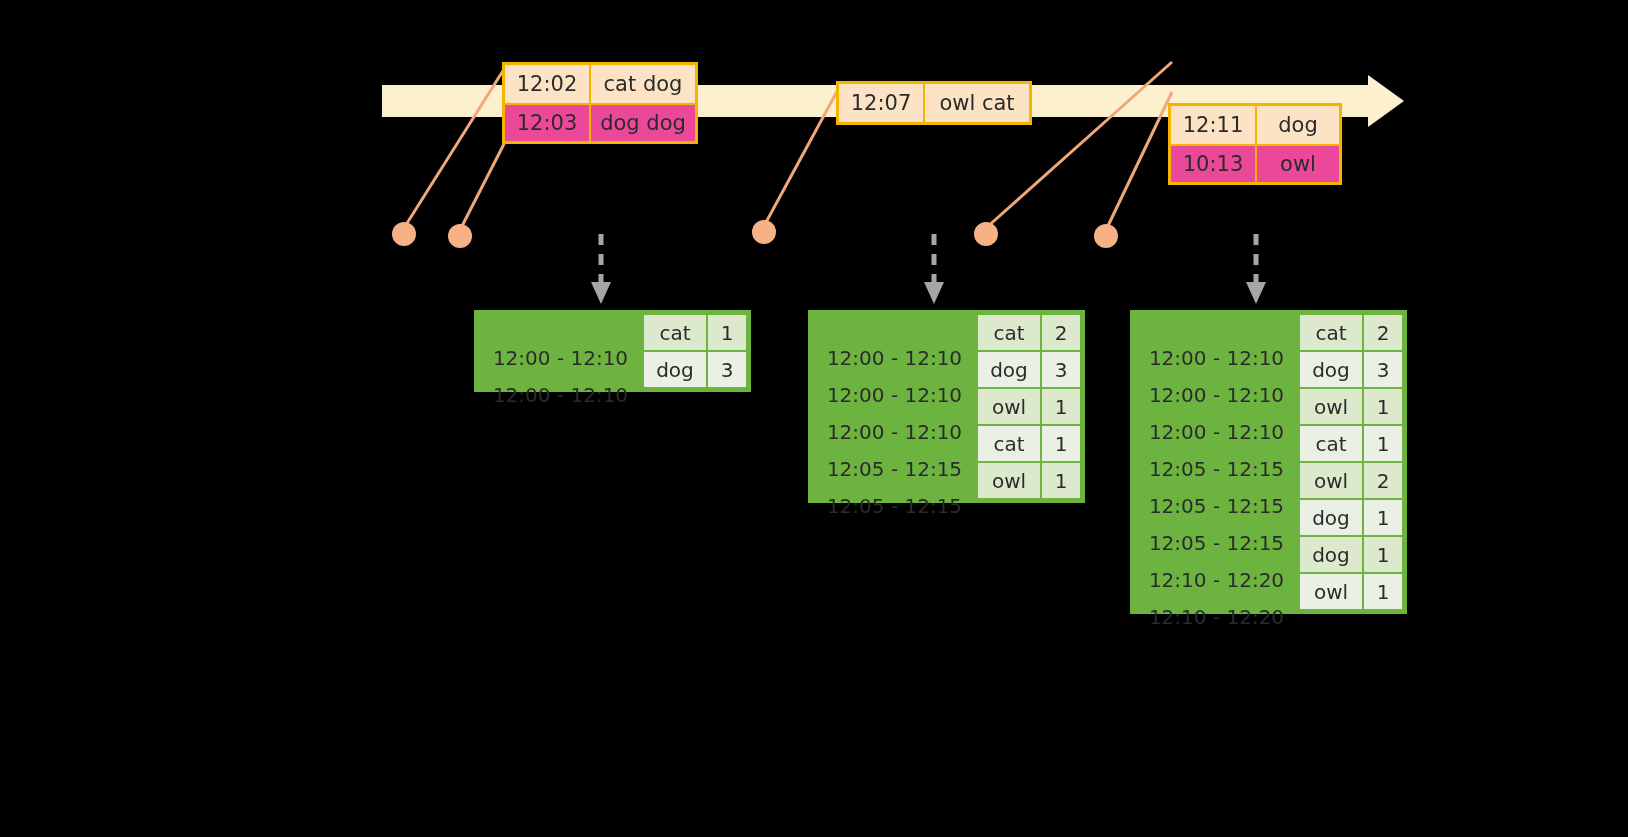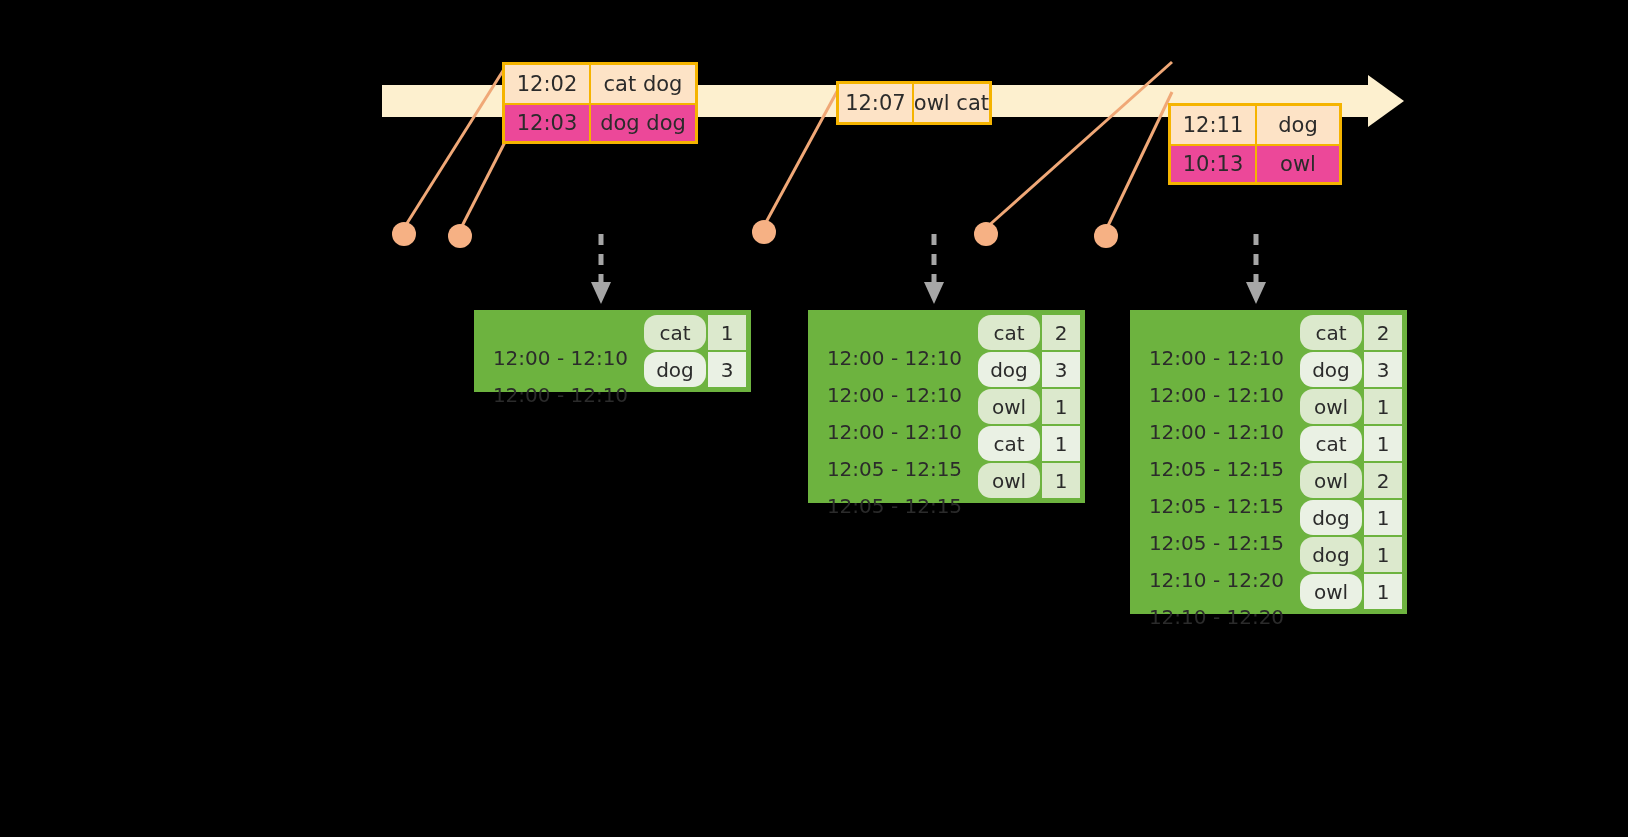--- a/index.html
+++ b/index.html
@@ -74,21 +74,21 @@
   .evt-time { width: 84px; }
   .evt-words {
     flex: 1;
     border-left: 2px solid #f5b400;
   }
   .shade-a { background: #fde3c6; }
   .shade-b { background: #ec4899; }
 
   #evt-box-1 { left: 502px; top: 62px; width: 196px; }
   #evt-box-1 .evt-words { width: 112px; }
-  #evt-box-2 { left: 836px; top: 81px; width: 156px; }
+  #evt-box-2 { left: 836px; top: 81px; width: 196px; }
   #evt-box-2 .evt-words { width: 112px; }
   #evt-box-3 { left: 1168px; top: 62px; width: 174px; margin-top: 41px; }
   #evt-box-3 .evt-words { width: 90px; }
 
   
   #connectors { position: absolute; left: 0; top: 0; width: 1628px; height: 837px; }
   .dot {
     position: absolute;
     width: 24px; height: 24px;
     border-radius: 50%;
@@ -114,21 +114,21 @@
     display: flex;
     align-items: center;
     justify-content: center;
     font-size: 20px;
     color: #2b2b2b;
     box-sizing: border-box;
     white-space: nowrap;
     margin: 1px;
   }
   .res-win   { width: 163px; margin-top: 44px; }
-  .res-word  { width: 62px; border-radius: 13px; }
+  .res-word  { width: 62px; }
   .res-count { width: 38px; }
   .rshade-a { background: #dce9cd; }
   .rshade-b { background: #eaf1e4; }
 
   #res-table-1 { left: 474px; top: 310px; }
   #res-table-2 { left: 808px; top: 310px; }
   #res-table-3 { left: 1130px; top: 310px; }
 </style>
 </head>
 <body>

